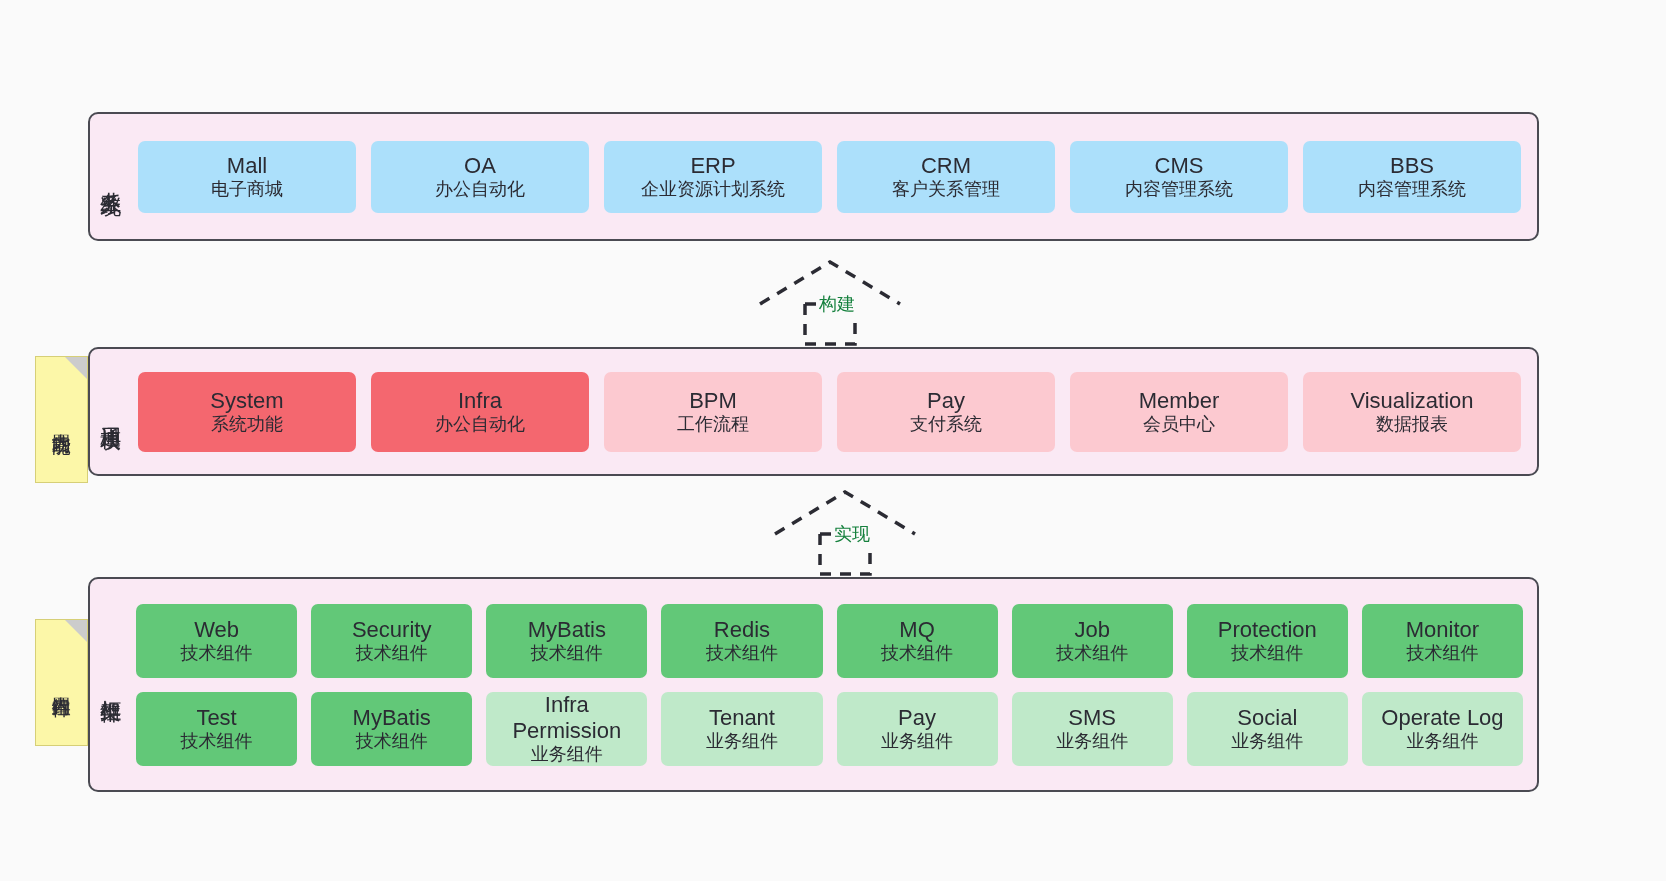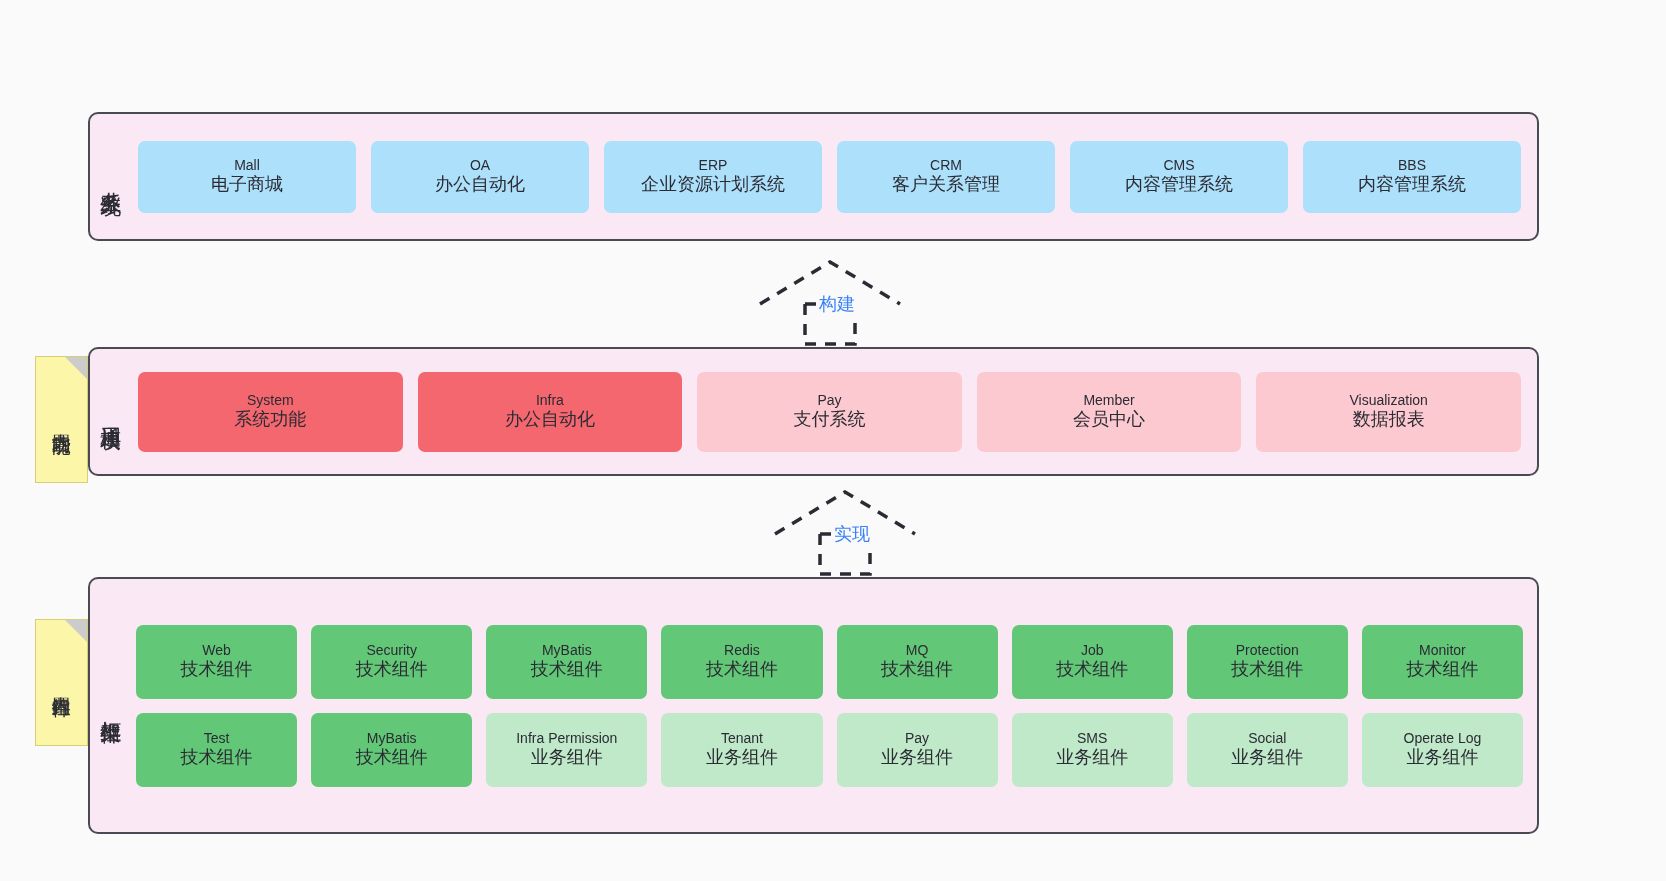--- a/index.html
+++ b/index.html
@@ -61,21 +61,21 @@
     border-radius: 7px;
     display: flex;
     flex-direction: column;
     align-items: center;
     justify-content: center;
     text-align: center;
     color: #2b2b33;
     padding: 6px 4px;
   }
   .card .title {
-    font-size: 14px;
+    font-size: 22px;
     line-height: 1.18;
   }
   .card .sub {
     font-size: 18px;
     line-height: 1.2;
   }
   .card.blue   { background: #ace0fb; }
   .card.red    { background: #f4676f; }
   .card.pink   { background: #fcc9d0; }
   .card.green  { background: #62c878; }
@@ -88,21 +88,21 @@
   #layer-business .layer-body { height: 100%; }
   #layer-business .card { height: 72px; }
 
   #layer-common {
     left: 88px; top: 347px; width: 1451px; height: 129px;
   }
   #layer-common .layer-body { height: 100%; }
   #layer-common .card { height: 80px; }
 
   #layer-framework {
-    left: 88px; top: 577px; width: 1451px; height: 257px;
+    left: 88px; top: 577px; width: 1451px; height: 215px;
   }
   #layer-framework .layer-body {
     flex-direction: column;
     justify-content: center;
     gap: 14px;
     padding: 0 14px 0 4px;
   }
   .comp-row {
     display: flex;
     gap: 14px;
@@ -143,21 +143,21 @@
 
   
   .arrow-wrap {
     position: absolute;
     z-index: 2;
   }
   .arrow-wrap svg { display: block; }
   .arrow-label {
     position: absolute;
     font-size: 18px;
-    color: #3b82f6;
+    color: #15803d;
     background: #fafafa;
     padding: 0 2px;
     white-space: nowrap;
   }
   #arrow-build { left: 755px; top: 258px; width: 150px; height: 90px; }
   #arrow-build .arrow-label { left: 62px; top: 34px; }
   #arrow-impl  { left: 770px; top: 488px; width: 150px; height: 90px; }
   #arrow-impl  .arrow-label { left: 62px; top: 34px; }
 </style>
 </head>
@@ -215,20 +215,24 @@
     <div class="layer-body">
       <div class="card red">
         <span class="title">System</span>
         <span class="sub">系统功能</span>
       </div>
       <div class="card red">
         <span class="title">Infra</span>
         <span class="sub">办公自动化</span>
       </div>
       <div class="card pink">
+        <span class="title">BPM</span>
+        <span class="sub">工作流程</span>
+      </div>
+      <div class="card pink">
         <span class="title">Pay</span>
         <span class="sub">支付系统</span>
       </div>
       <div class="card pink">
         <span class="title">Member</span>
         <span class="sub">会员中心</span>
       </div>
       <div class="card pink">
         <span class="title">Visualization</span>
         <span class="sub">数据报表</span>

